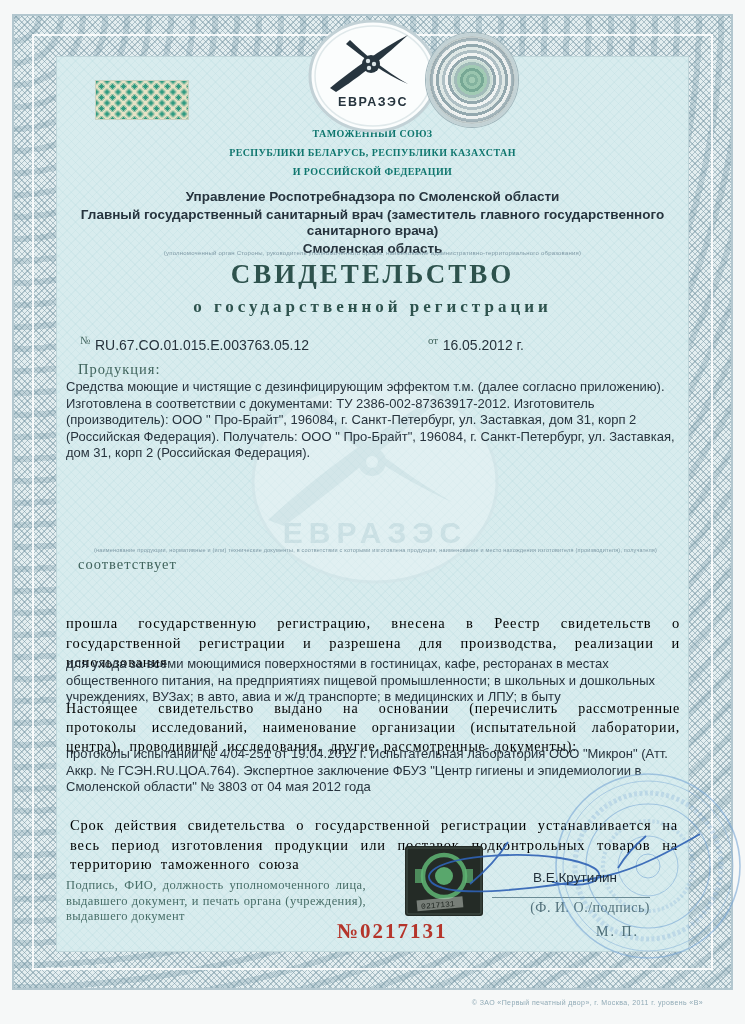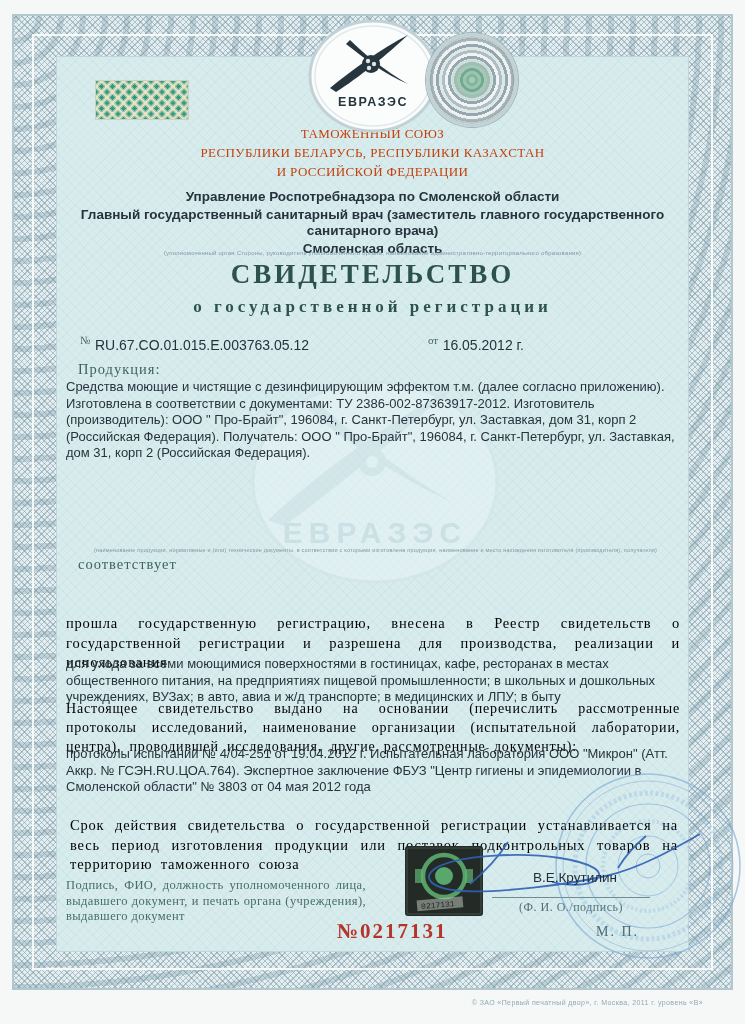--- a/index.html
+++ b/index.html
@@ -16,35 +16,35 @@
     border:2px solid #b3c7cf;}
   .frame::before{content:"";position:absolute;inset:18px;border:2px solid rgba(255,255,255,.85);}
   .content{position:absolute;left:56px;top:56px;right:56px;bottom:72px;
     background:
       repeating-linear-gradient(45deg, rgba(150,200,206,.12) 0 1px, transparent 1px 6px),
       repeating-linear-gradient(-45deg, rgba(150,200,206,.12) 0 1px, transparent 1px 6px),
       #d8ecee;
     border:1px solid #c0d6da;}
   .abs{position:absolute;}
   .hdr-stack{position:absolute;left:70px;right:70px;top:124px;text-align:center;z-index:5;}
-  .hdr-union{font-family:"Liberation Serif",serif;font-weight:normal;font-size:13px;line-height:19px;color:#c2410c;letter-spacing:.4px;}
+  .hdr-union{font-family:"Liberation Serif",serif;font-weight:bold;font-size:10px;line-height:19px;color:#0f766e;letter-spacing:.4px;}
   .hdr-auth{font-size:13.5px;line-height:16px;color:#26333d;font-weight:bold;margin-top:2px;}
   .hdr-auth.first{margin-top:8px;}
   .tiny-caption{font-size:6px;color:#7e99a5;letter-spacing:.2px;z-index:5;text-align:center;}
   .title-main{font-family:"Liberation Serif",serif;font-weight:bold;font-size:27px;letter-spacing:3px;color:#2d524d;text-align:center;}
   .title-sub{font-family:"Liberation Serif",serif;font-weight:bold;font-size:17px;letter-spacing:4px;color:#2d524d;text-align:center;margin-top:7px;}
   .label-green{font-family:"Liberation Serif",serif;font-size:14.5px;color:#3e625b;letter-spacing:1px;}
   .body-sans{font-size:13px;line-height:16.5px;color:#27333d;z-index:6;}
   .tpl-serif{font-family:"Liberation Serif",serif;font-size:14.5px;line-height:19.5px;color:#000000;text-align:justify;letter-spacing:.8px;word-spacing:4px;z-index:5;}
   .reg-num{font-size:14px;color:#26323c;}
   .sup{font-family:"Liberation Serif",serif;font-size:11px;color:#3e625b;vertical-align:super;}
   .serial{font-family:"Liberation Serif",serif;font-weight:bold;font-size:21px;letter-spacing:2px;color:#b5352b;z-index:7;}
   .sig-caption{font-family:"Liberation Serif",serif;font-size:12.5px;line-height:15.5px;color:#486e68;text-align:justify;letter-spacing:.4px;}
   .sig-line{border-bottom:1px solid #6b8b95;height:0;}
-  .sig-line-caption{font-family:"Liberation Serif",serif;font-size:12px;color:#51707a;text-align:center;margin-top:2px;letter-spacing:.5px;}
+  .sig-line-caption{font-family:"Liberation Serif",serif;font-size:14px;color:#51707a;text-align:right;margin-top:2px;letter-spacing:.5px;}
   .signer{font-size:13.5px;color:#1f2d38;z-index:8;}
   .mp{font-family:"Liberation Serif",serif;font-size:14px;color:#4a6a74;letter-spacing:2px;z-index:7;}
   .fineprint{font-size:7px;color:#8fa9b5;letter-spacing:.4px;z-index:5;}
 
   
   .holo-strip{position:absolute;left:95px;top:80px;width:92px;height:38px;z-index:6;
     background:
       radial-gradient(circle 3.4px at 50% 50%, #2f9a80 0 2.1px, rgba(47,154,128,.4) 2.1px 3.2px, transparent 3.5px) 0 0/11px 11px,
       radial-gradient(circle 3.4px at 50% 50%, #2f9a80 0 2.1px, rgba(47,154,128,.4) 2.1px 3.2px, transparent 3.5px) 5.5px 5.5px/11px 11px,
       #e9e3c6;

